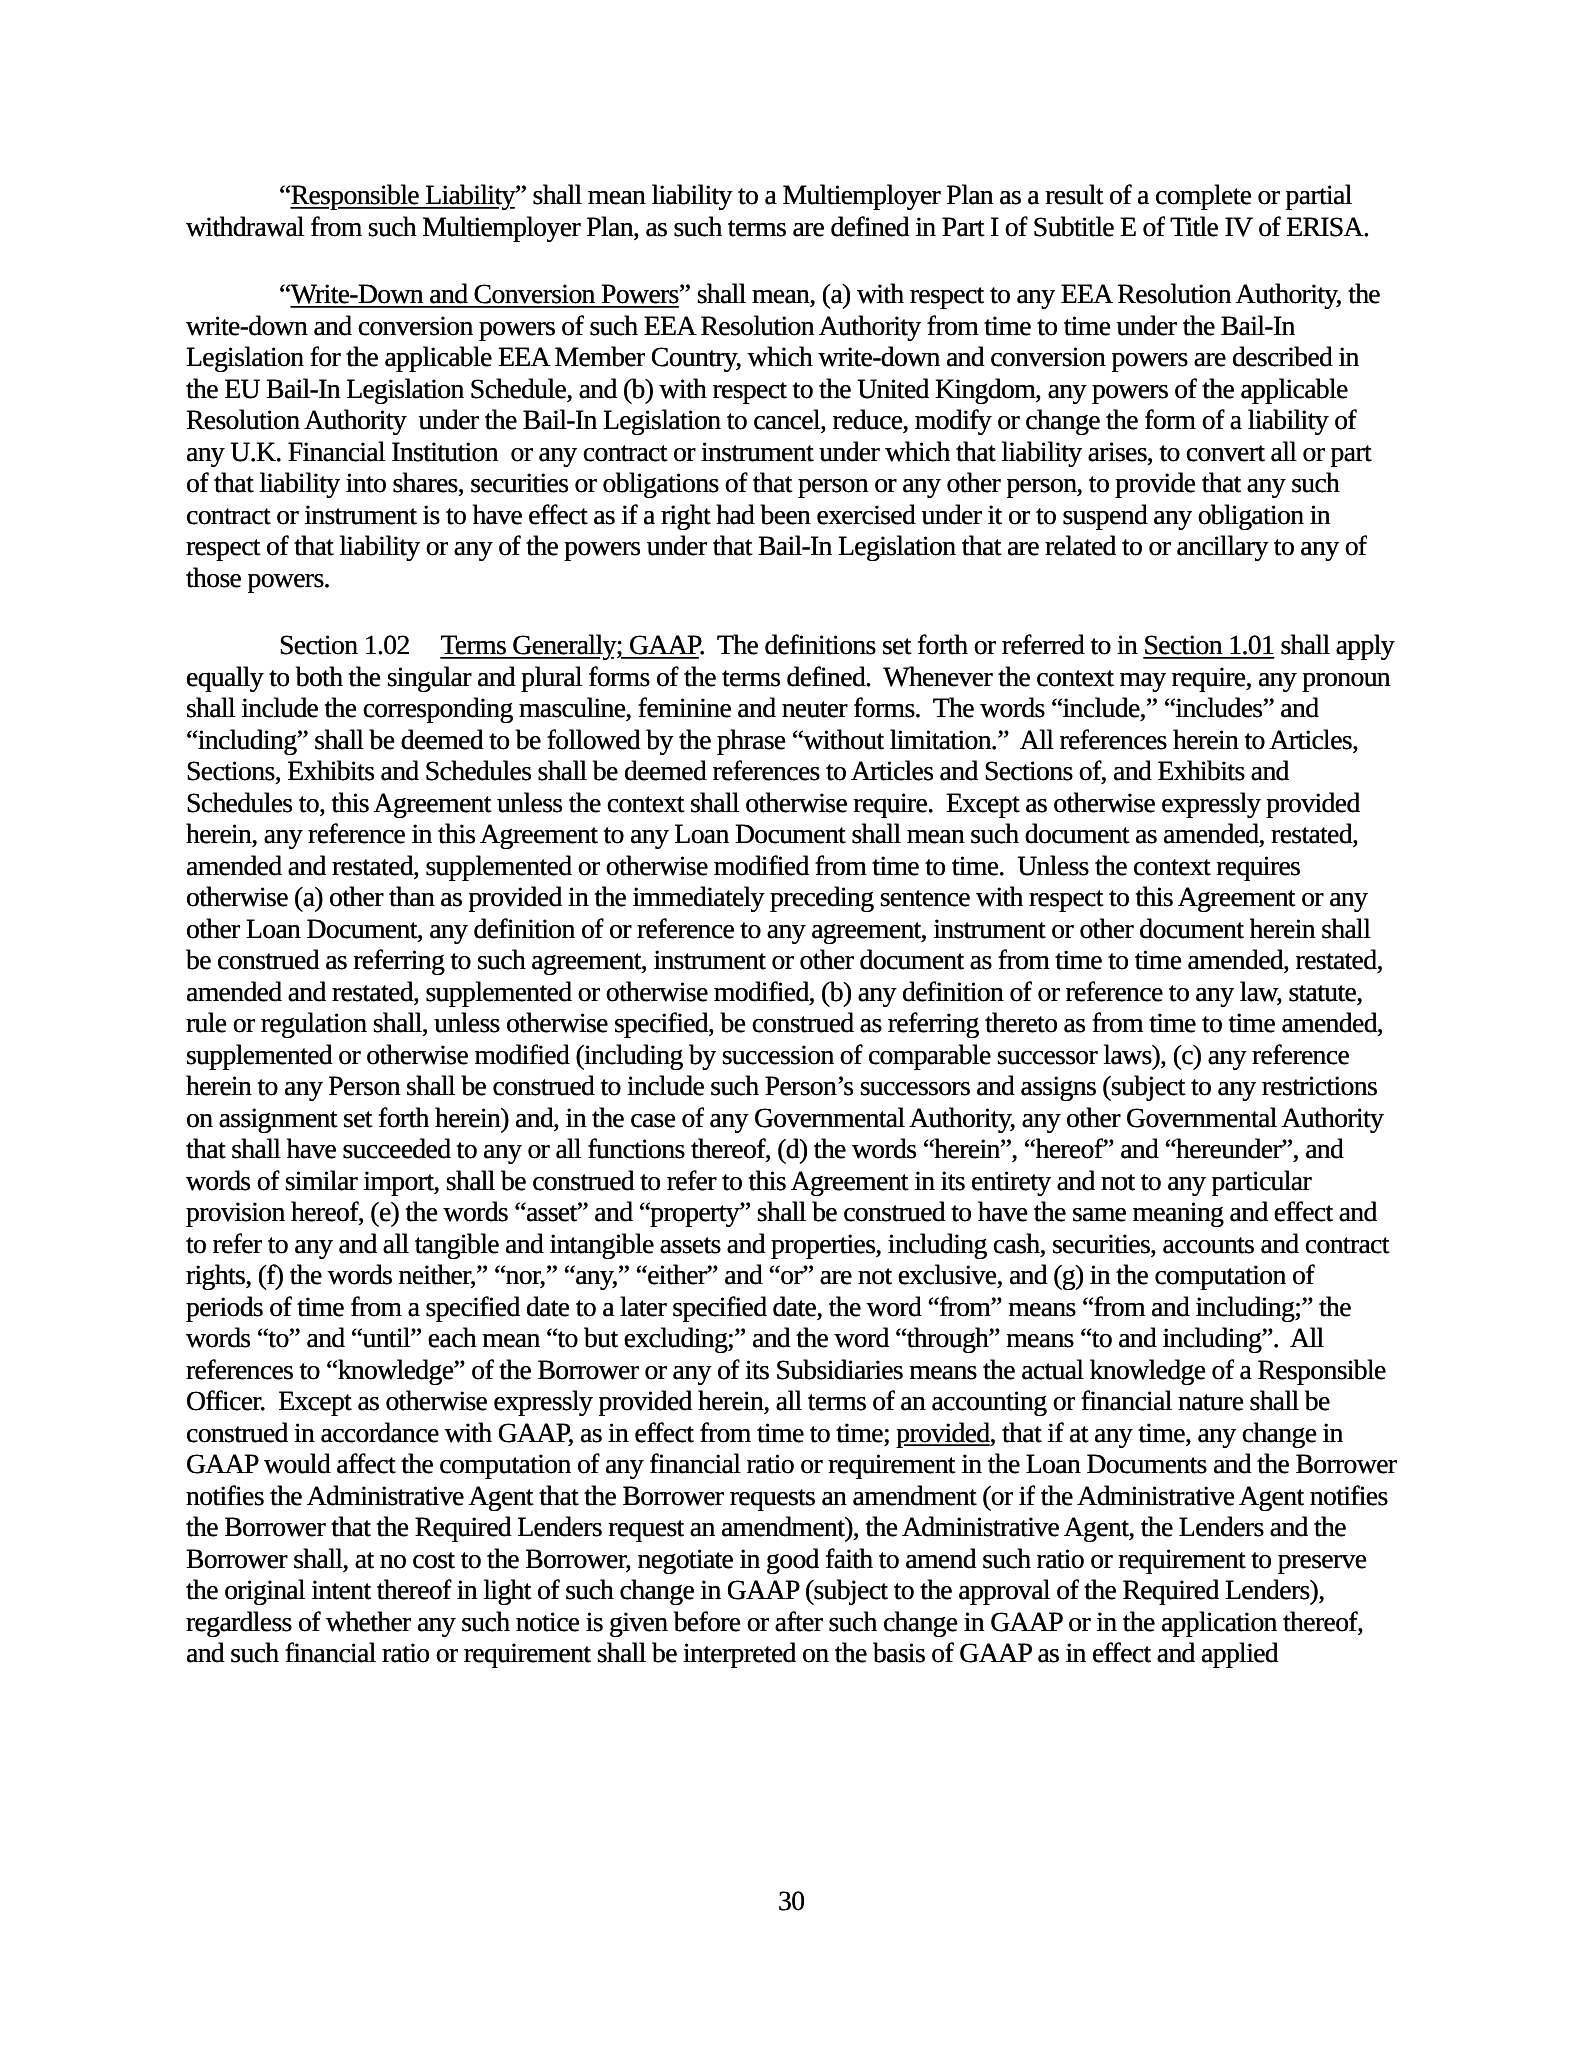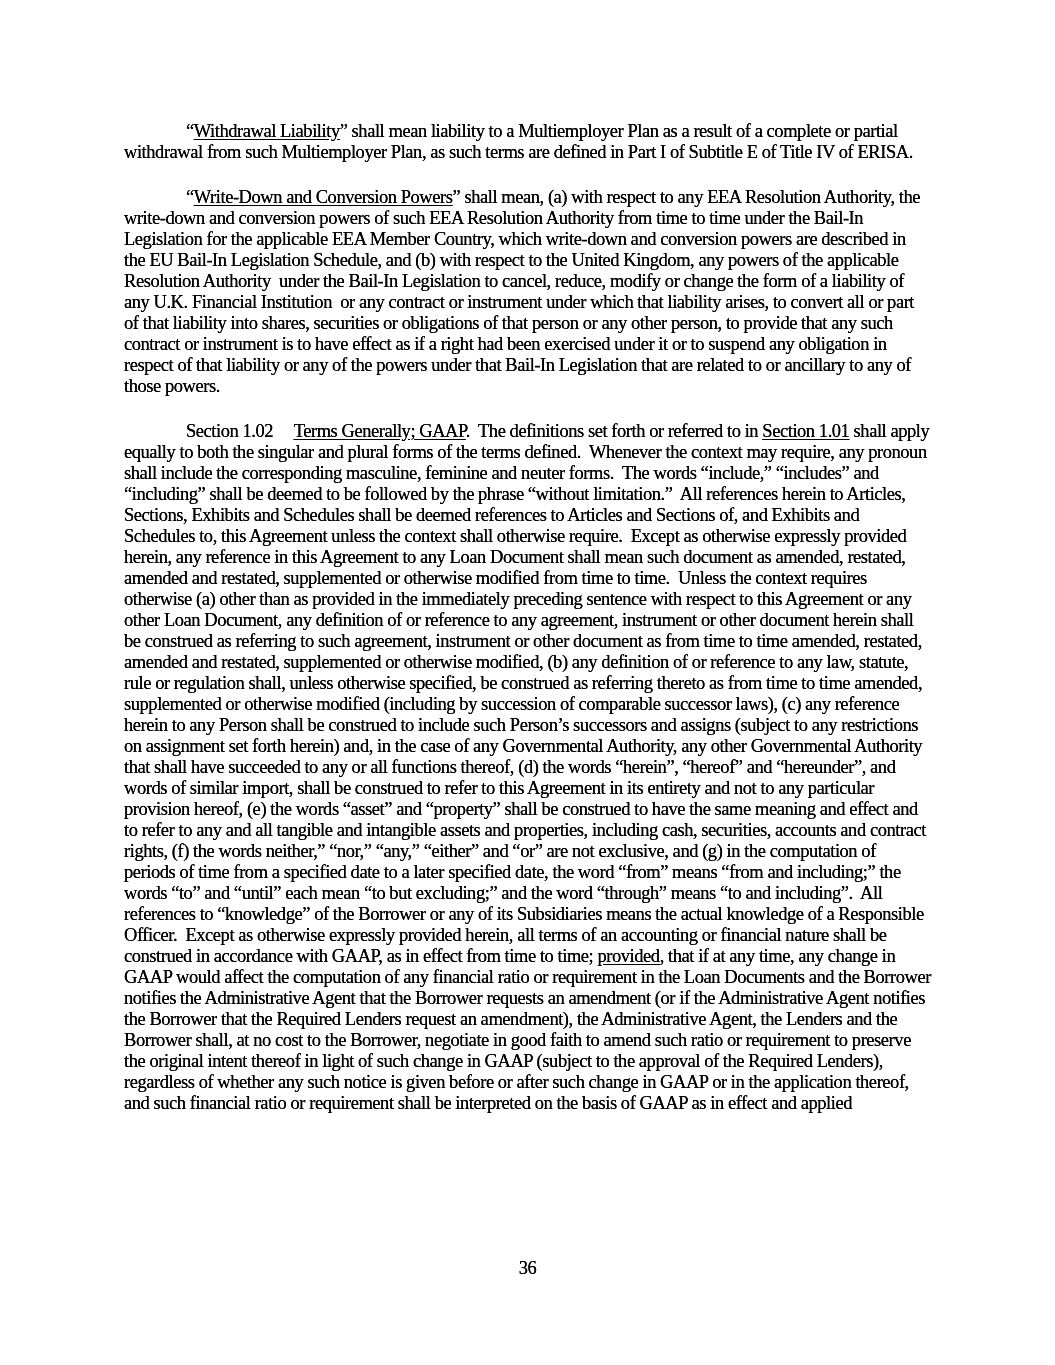--- a/index.html
+++ b/index.html
@@ -46,20 +46,20 @@
     line-height: 21px;
     letter-spacing: -0.45px;
     text-shadow: 0 0 0.3px #000;
   }
 </style>
 </head>
 <body>
 
 <div class="page">
   <div class="text-block">
-    <p class="doc-par"><span>“</span><span class="u">Withdrawal Liability</span><span>” shall mean liability to a Multiemployer Plan as a result of a complete or partial withdrawal from such Multiemployer Plan, as such terms are defined in Part I of Subtitle E of Title IV of ERISA.</span></p>
+    <p class="doc-par"><span>“</span><span class="u">Responsible Liability</span><span>” shall mean liability to a Multiemployer Plan as a result of a complete or partial withdrawal from such Multiemployer Plan, as such terms are defined in Part I of Subtitle E of Title IV of ERISA.</span></p>
     <p class="doc-par"><span>“</span><span class="u">Write-Down and Conversion Powers</span><span>” shall mean, (a) with respect to any EEA Resolution Authority, the write-down and conversion powers of such EEA Resolution Authority from time to time under the Bail-In Legislation for the applicable EEA Member Country, which write-down and conversion powers are described in the EU Bail-In Legislation Schedule, and (b) with respect to the United Kingdom, any powers of the applicable Resolution Authority  under the Bail-In Legislation to cancel, reduce, modify or change the form of a liability of any U.K. Financial Institution  or any contract or instrument under which that liability arises, to convert all or part of that liability into shares, securities or obligations of that person or any other person, to provide that any such contract or instrument is to have effect as if a right had been exercised under it or to suspend any obligation in respect of that liability or any of the powers under that Bail-In Legislation that are related to or ancillary to any of those powers.</span></p>
     <p class="doc-par"><span>Section 1.02</span><span>     </span><span class="u">Terms Generally; GAAP</span><span>.  The definitions set forth or referred to in </span><span class="u">Section 1.01</span><span> shall apply equally to both the singular and plural forms of the terms defined.  Whenever the context may require, any pronoun shall include the corresponding masculine, feminine and neuter forms.  The words “include,” “includes” and “including” shall be deemed to be followed by the phrase “without limitation.”  All references herein to Articles, Sections, Exhibits and Schedules shall be deemed references to Articles and Sections of, and Exhibits and Schedules to, this Agreement unless the context shall otherwise require.  Except as otherwise expressly provided herein, any reference in this Agreement to any Loan Document shall mean such document as amended, restated, amended and restated, supplemented or otherwise modified from time to time.  Unless the context requires otherwise (a) other than as provided in the immediately preceding sentence with respect to this Agreement or any other Loan Document, any definition of or reference to any agreement, instrument or other document herein shall be construed as referring to such agreement, instrument or other document as from time to time amended, restated, amended and restated, supplemented or otherwise modified, (b) any definition of or reference to any law, statute, rule or regulation shall, unless otherwise specified, be construed as referring thereto as from time to time amended, supplemented or otherwise modified (including by succession of comparable successor laws), (c) any reference herein to any Person shall be construed to include such Person’s successors and assigns (subject to any restrictions on assignment set forth herein) and, in the case of any Governmental Authority, any other Governmental Authority that shall have succeeded to any or all functions thereof, (d) the words “herein”, “hereof” and “hereunder”, and words of similar import, shall be construed to refer to this Agreement in its entirety and not to any particular provision hereof, (e) the words “asset” and “property” shall be construed to have the same meaning and effect and to refer to any and all tangible and intangible assets and properties, including cash, securities, accounts and contract rights, (f) the words neither,” “nor,” “any,” “either” and “or” are not exclusive, and (g) in the computation of periods of time from a specified date to a later specified date, the word “from” means “from and including;” the words “to” and “until” each mean “to but excluding;” and the word “through” means “to and including”.  All references to “knowledge” of the Borrower or any of its Subsidiaries means the actual knowledge of a Responsible Officer.  Except as otherwise expressly provided herein, all terms of an accounting or financial nature shall be construed in accordance with GAAP, as in effect from time to time; </span><span class="u">provided</span><span>, that if at any time, any change in GAAP would affect the computation of any financial ratio or requirement in the Loan Documents and the Borrower notifies the Administrative Agent that the Borrower requests an amendment (or if the Administrative Agent notifies the Borrower that the Required Lenders request an amendment), the Administrative Agent, the Lenders and the Borrower shall, at no cost to the Borrower, negotiate in good faith to amend such ratio or requirement to preserve the original intent thereof in light of such change in GAAP (subject to the approval of the Required Lenders), regardless of whether any such notice is given before or after such change in GAAP or in the application thereof, and such financial ratio or requirement shall be interpreted on the basis of GAAP as in effect and applied</span></p>
   </div>
   <div class="footer">
-    <span>36</span>
+    <span>30</span>
   </div>
 </div>
 
 </body></html>

